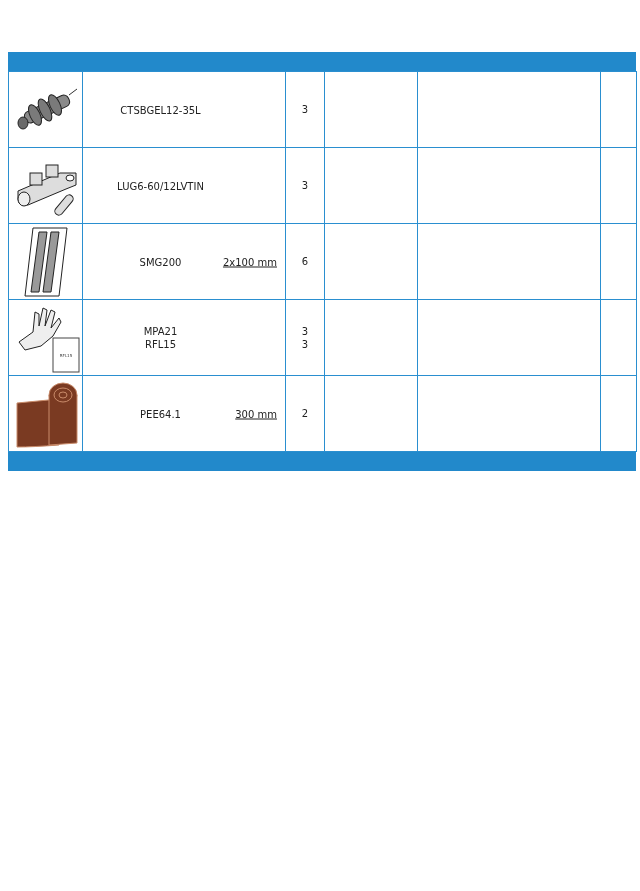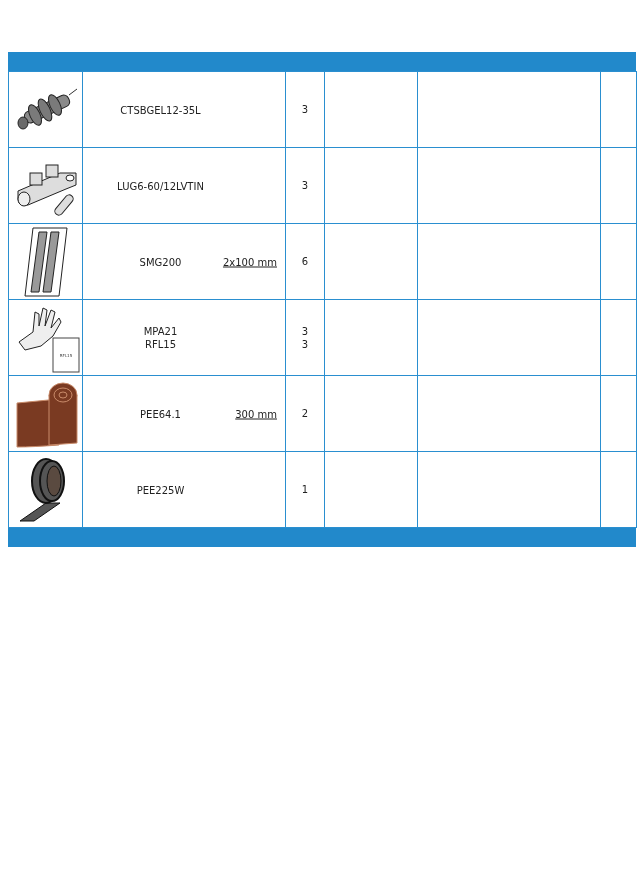--- a/index.html
+++ b/index.html
@@ -123,36 +123,18 @@
             <span class="code-dim">300 mm</span>
           </td>
         <td class="qty">2</td>
         <td class="c4"></td>
         <td class="c5"></td>
         <td class="c6"></td>
       </tr>
 
 
 
-      <tr>
-        <td class="img">
-            <svg width="60" height="66" viewBox="0 0 60 66">
-          <path d="M4 64 L30 46 L44 46 L18 64 Z" fill="#555" stroke="#111"></path>
-          <ellipse cx="30" cy="24" rx="14" ry="22" fill="#555" stroke="#111" stroke-width="2"></ellipse>
-          <ellipse cx="36" cy="24" rx="12" ry="20" fill="#555" stroke="#111" stroke-width="2"></ellipse>
-          <ellipse cx="38" cy="24" rx="7" ry="15" fill="#5a4a40" stroke="#111"></ellipse>
-        </svg>
-          </td>
-        <td class="code">
-            <span class="code-main">PEE225W</span>
-            <span class="code-dim"></span>
-          </td>
-        <td class="qty">1</td>
-        <td class="c4"></td>
-        <td class="c5"></td>
-        <td class="c6"></td>
-      </tr>
 
 
     </tbody>
   </table>
   <div class="footer"></div>
 </div>
 
 </body></html>

